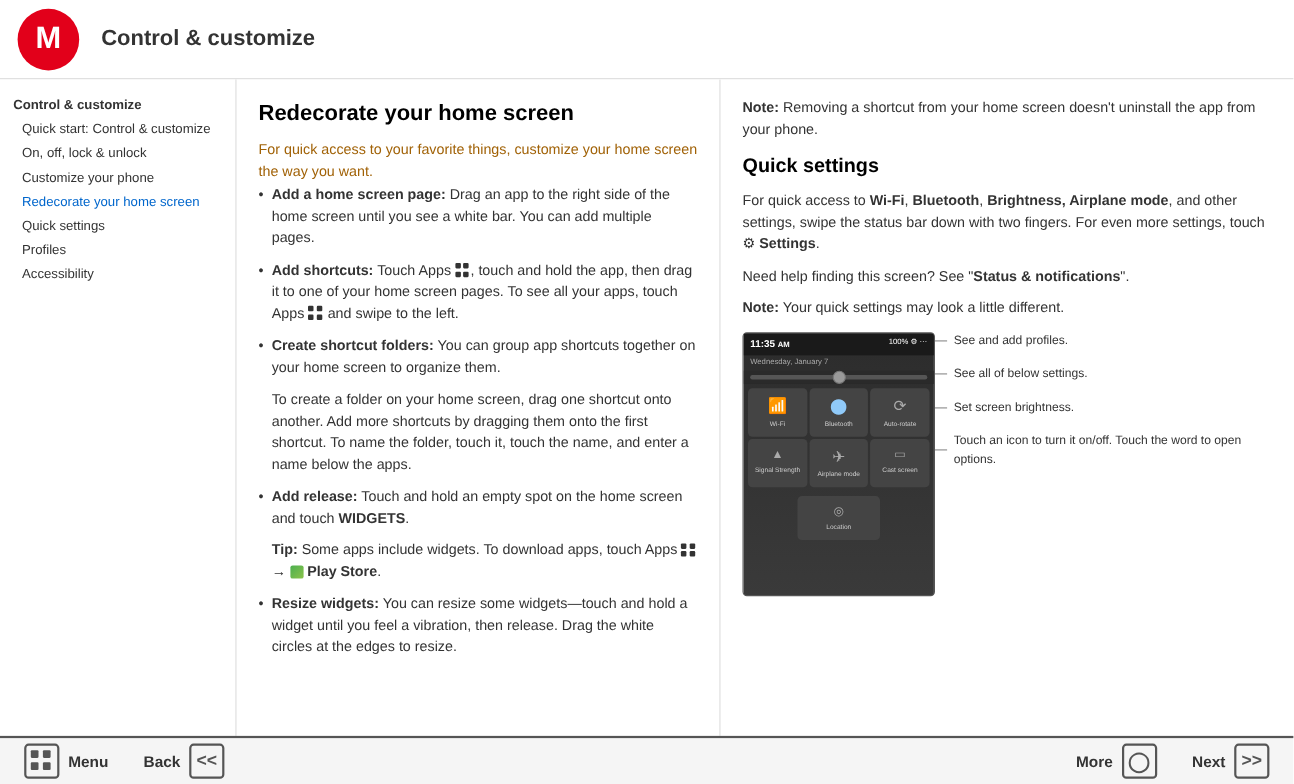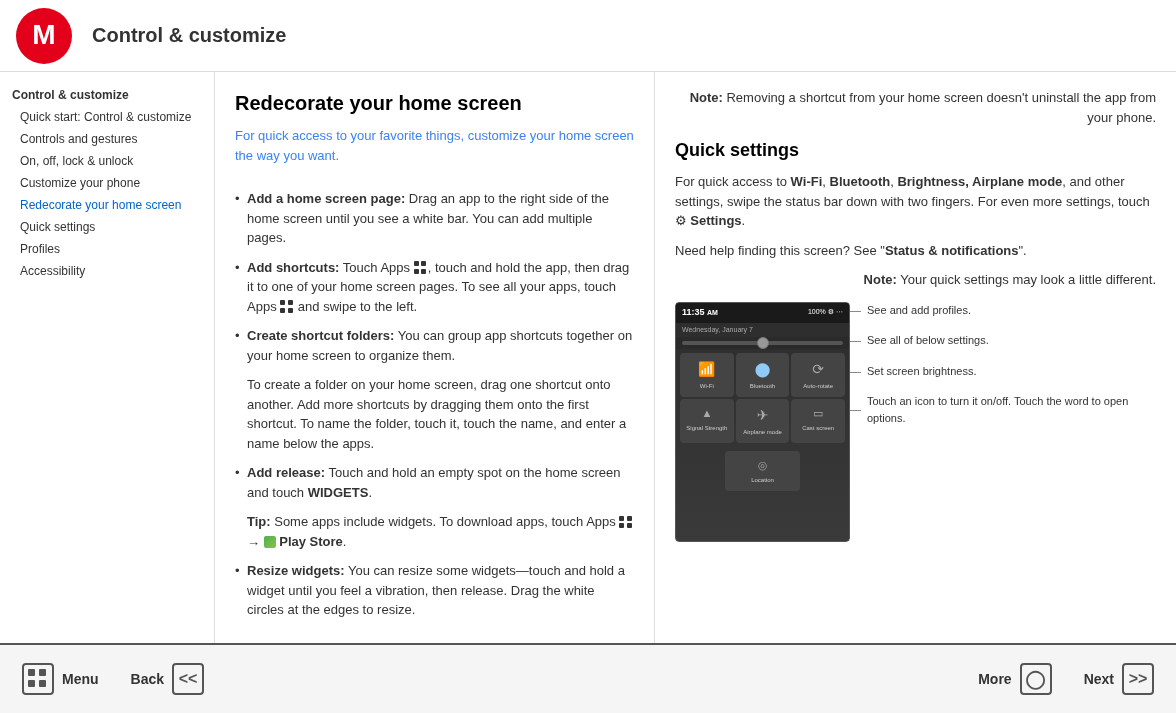--- a/index.html
+++ b/index.html
@@ -96,22 +96,22 @@
     }
 
     .left-panel h2 {
       font-size: 20px;
       font-weight: bold;
       margin-bottom: 8px;
       color: #000;
     }
 
     .left-panel p {
-      margin-bottom: 24px;
-      color: #3b82f6;
+      margin-bottom: 2px;
+      color: #a16207;
     }
 
     .left-panel ul {
       list-style: none;
       padding: 0;
       margin: 0;
     }
 
     .left-panel ul li {
       padding-left: 12px;
@@ -162,21 +162,20 @@
 
     .right-panel h3 {
       font-size: 18px;
       font-weight: bold;
       margin-bottom: 8px;
       color: #000;
     }
 
     .note-text {
       color: #333;
-      text-align: right;
     }
 
     .note-text strong {
       font-weight: bold;
     }
 
     
     .qs-diagram {
       display: flex;
       align-items: flex-start;
@@ -302,21 +301,21 @@
     }
 
     
     .footer {
       display: flex;
       justify-content: space-between;
       padding: 8px 12px;
       border-top: 2px solid #555;
       background: #f5f5f5;
       flex-shrink: 0;
-      height: 70px;
+      height: 44px;
     }
 
     .footer-left {
       display: flex;
       gap: 12px;
     }
 
     .footer-right {
       display: flex;
       gap: 12px;
@@ -377,21 +376,20 @@
     </svg>
   </div>
   <div class="header-title">Control &amp; customize</div>
 </div>
 
 <div class="main-layout">
 
   <div class="sidebar">
     <div class="sidebar-item bold">Control &amp; customize</div>
     <div class="sidebar-item indented">Quick start: Control &amp; customize</div>
-    <div class="sidebar-item indented">Controls and gestures</div>
     <div class="sidebar-item indented">On, off, lock &amp; unlock</div>
     <div class="sidebar-item indented">Customize your phone</div>
     <div class="sidebar-item indented active">Redecorate your home screen</div>
     <div class="sidebar-item indented">Quick settings</div>
     <div class="sidebar-item indented">Profiles</div>
     <div class="sidebar-item indented">Accessibility</div>
   </div>
 
   <div class="content-area">
 

